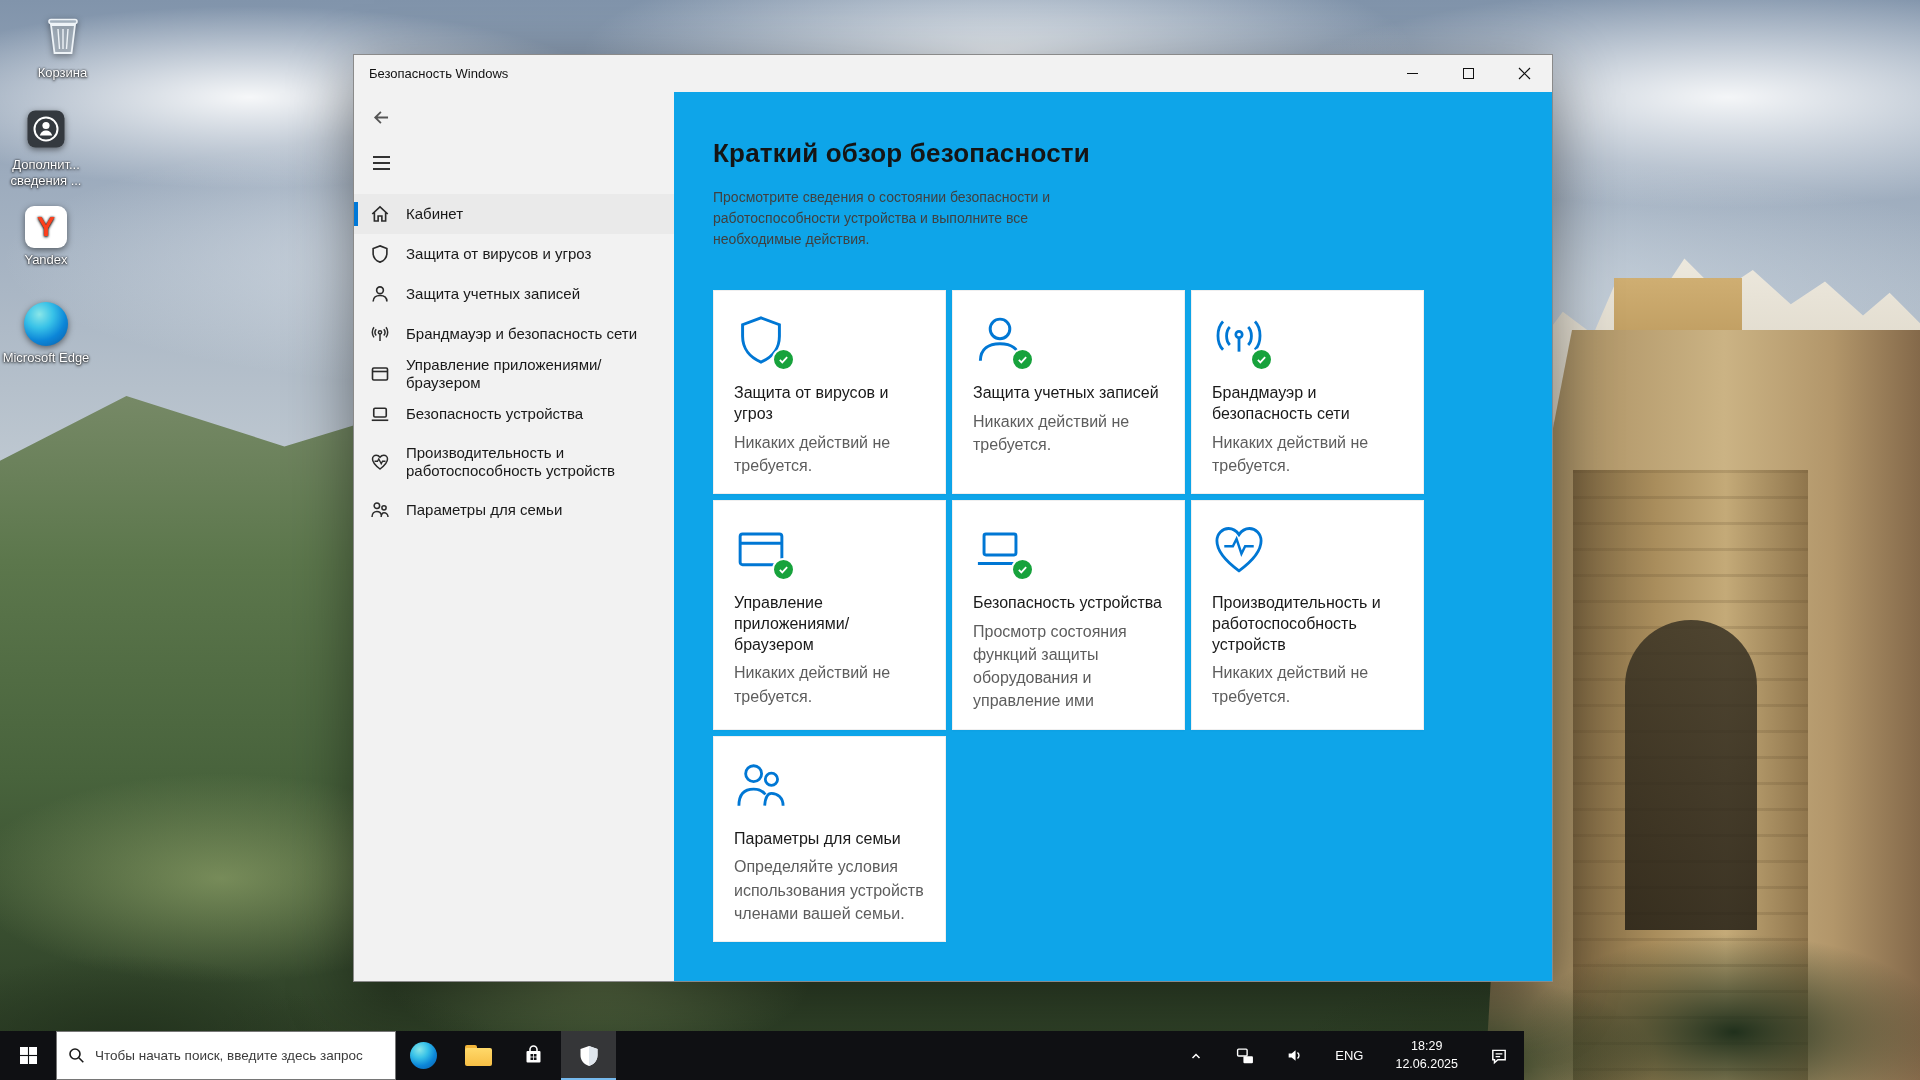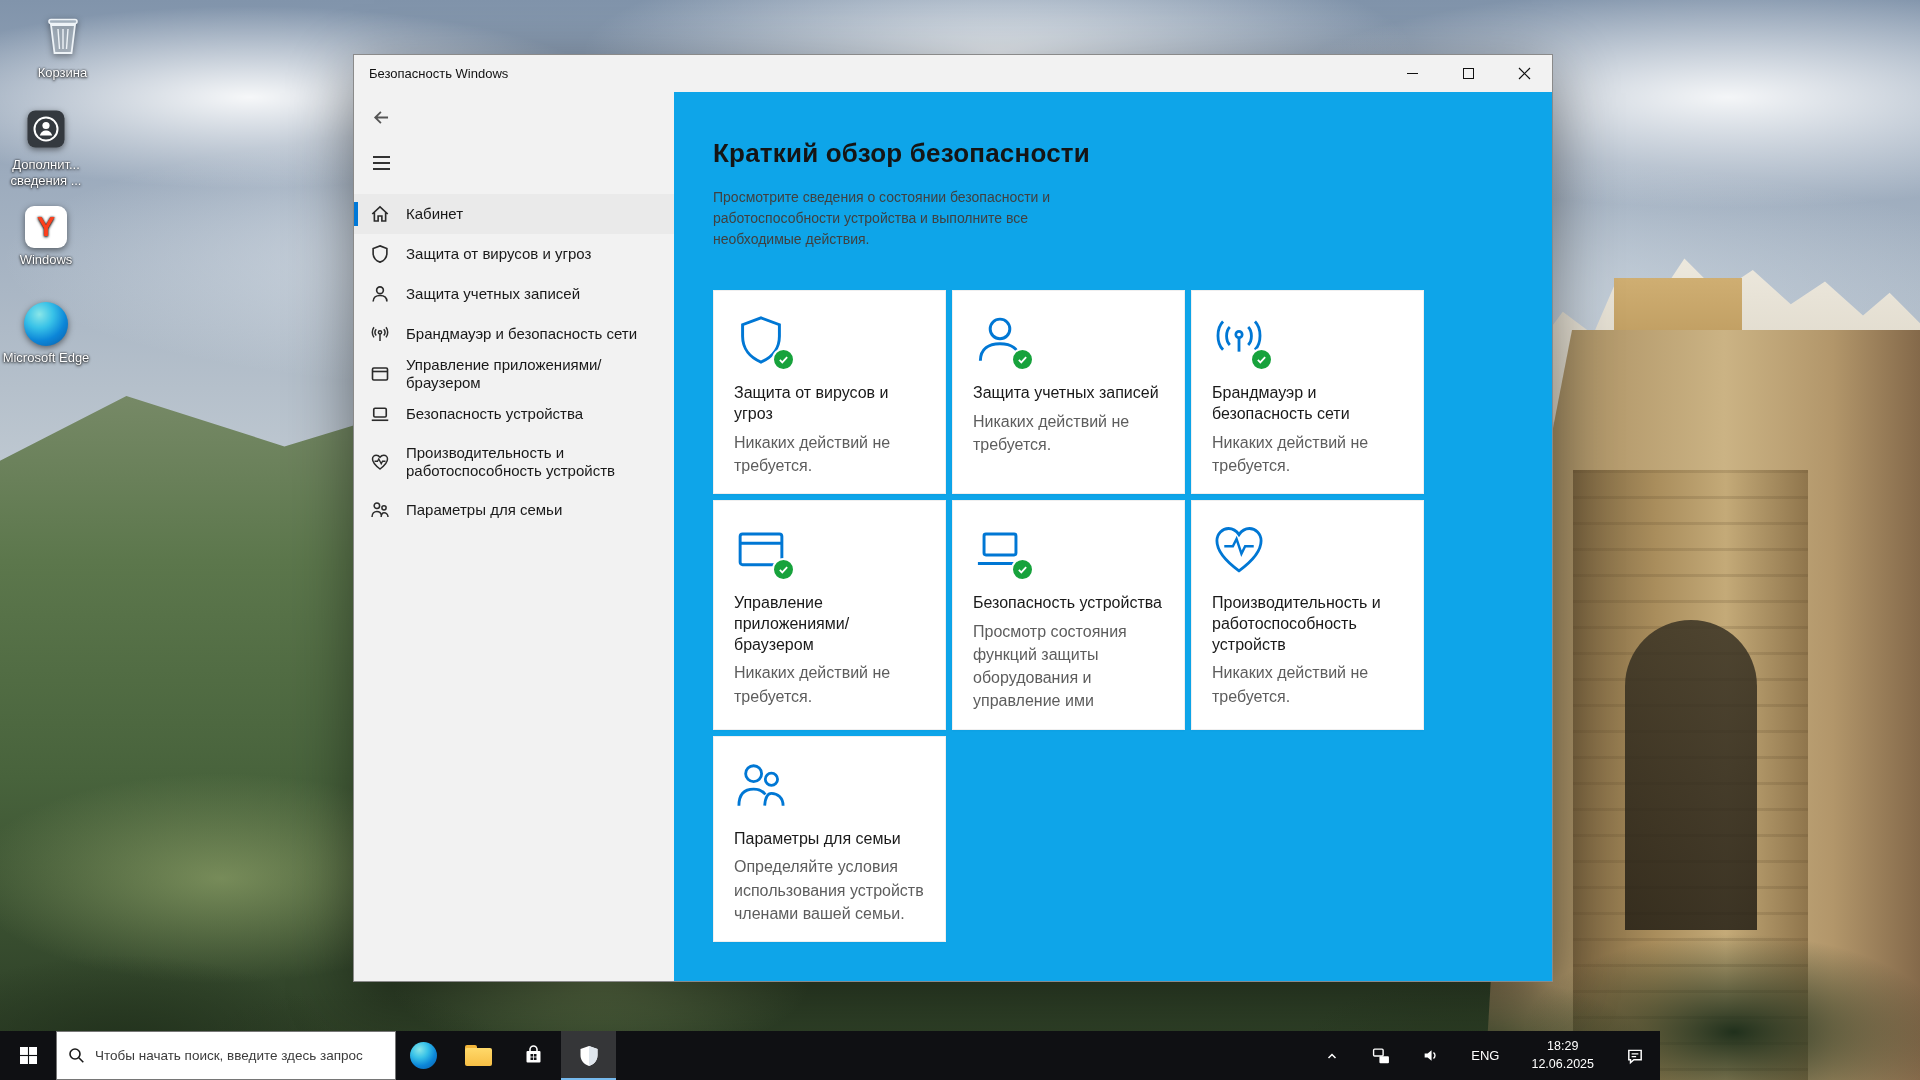--- a/index.html
+++ b/index.html
@@ -99,21 +99,21 @@
     padding:22px 20px 16px; }
   .card-ico { position:relative; width:54px; height:54px; margin-bottom:16px; color:#0077d4; }
   .card-ico svg { width:54px; height:54px; }
   .badge { position:absolute; right:-7px; bottom:-4px; width:23px; height:23px; border-radius:50%;
     background:#17a23c; border:2.5px solid #fff; display:flex; align-items:center; justify-content:center; }
   .badge svg { width:13px; height:13px; }
   .card-title { font-size:16px; color:#191919; line-height:1.3; }
   .card-desc { margin-top:6px; font-size:16px; color:#5d5d5d; line-height:1.45; }
 
   
-  .taskbar { position:absolute; left:0; top:1031px; width:1660px; height:49px; background:#0f1013;
+  .taskbar { position:absolute; left:0; top:1031px; width:1524px; height:49px; background:#0f1013;
     display:flex; align-items:stretch; z-index:10; }
   .tb-start { width:56px; display:flex; align-items:center; justify-content:center; }
   .tb-search { width:340px; background:#fff; border:1px solid #767676; display:flex; align-items:center;
     gap:10px; padding:0 11px; }
   .tb-search span { font-size:13.5px; color:#3c3c3c; white-space:nowrap; overflow:hidden; }
   .tb-app { width:55px; display:flex; align-items:center; justify-content:center; }
   .tb-app.active { background:rgba(255,255,255,.16); box-shadow:inset 0 -2px 0 #76b9ed; }
   .tb-tray { margin-left:auto; display:flex; align-items:center; gap:32px; padding-right:16px; color:#fff; }
   .tray-ico { display:flex; align-items:center; justify-content:center; }
   .tray-lang { font-size:13px; }
@@ -160,21 +160,21 @@
       <path d="M14.8 27.5 C16 23.7 18.3 22.4 21 22.4 C23.7 22.4 26 23.7 27.2 27.5 Z" fill="#fff"></path>
     </svg>
   </span>
   <span class="desk-label">Дополнит... сведения ...</span>
 </div>
 
 <div class="desk-icon di-3">
   <span class="art tile-yandex">
     <span>Y</span>
   </span>
-  <span class="desk-label">Windows</span>
+  <span class="desk-label">Yandex</span>
 </div>
 
 <div class="desk-icon di-4">
   <span class="art disc-edge"></span>
   <span class="desk-label">Microsoft Edge</span>
 </div>
 
 <div class="app-window">
 
   <div class="title-bar">

